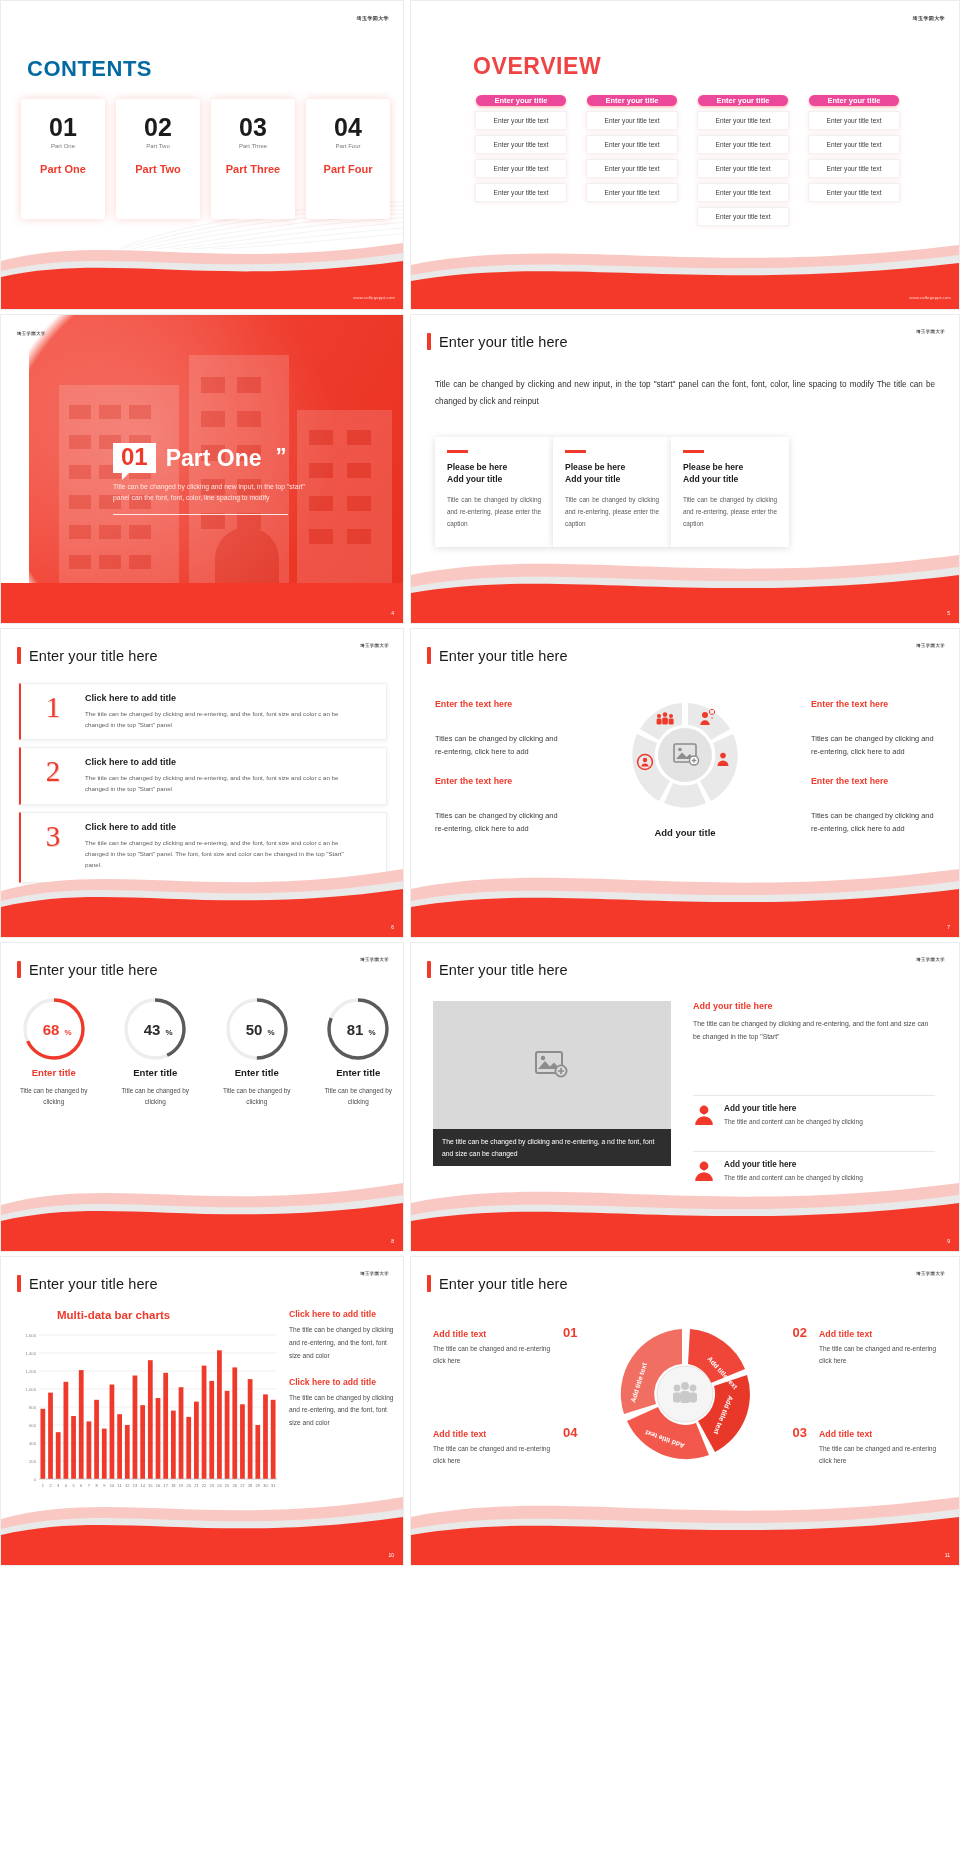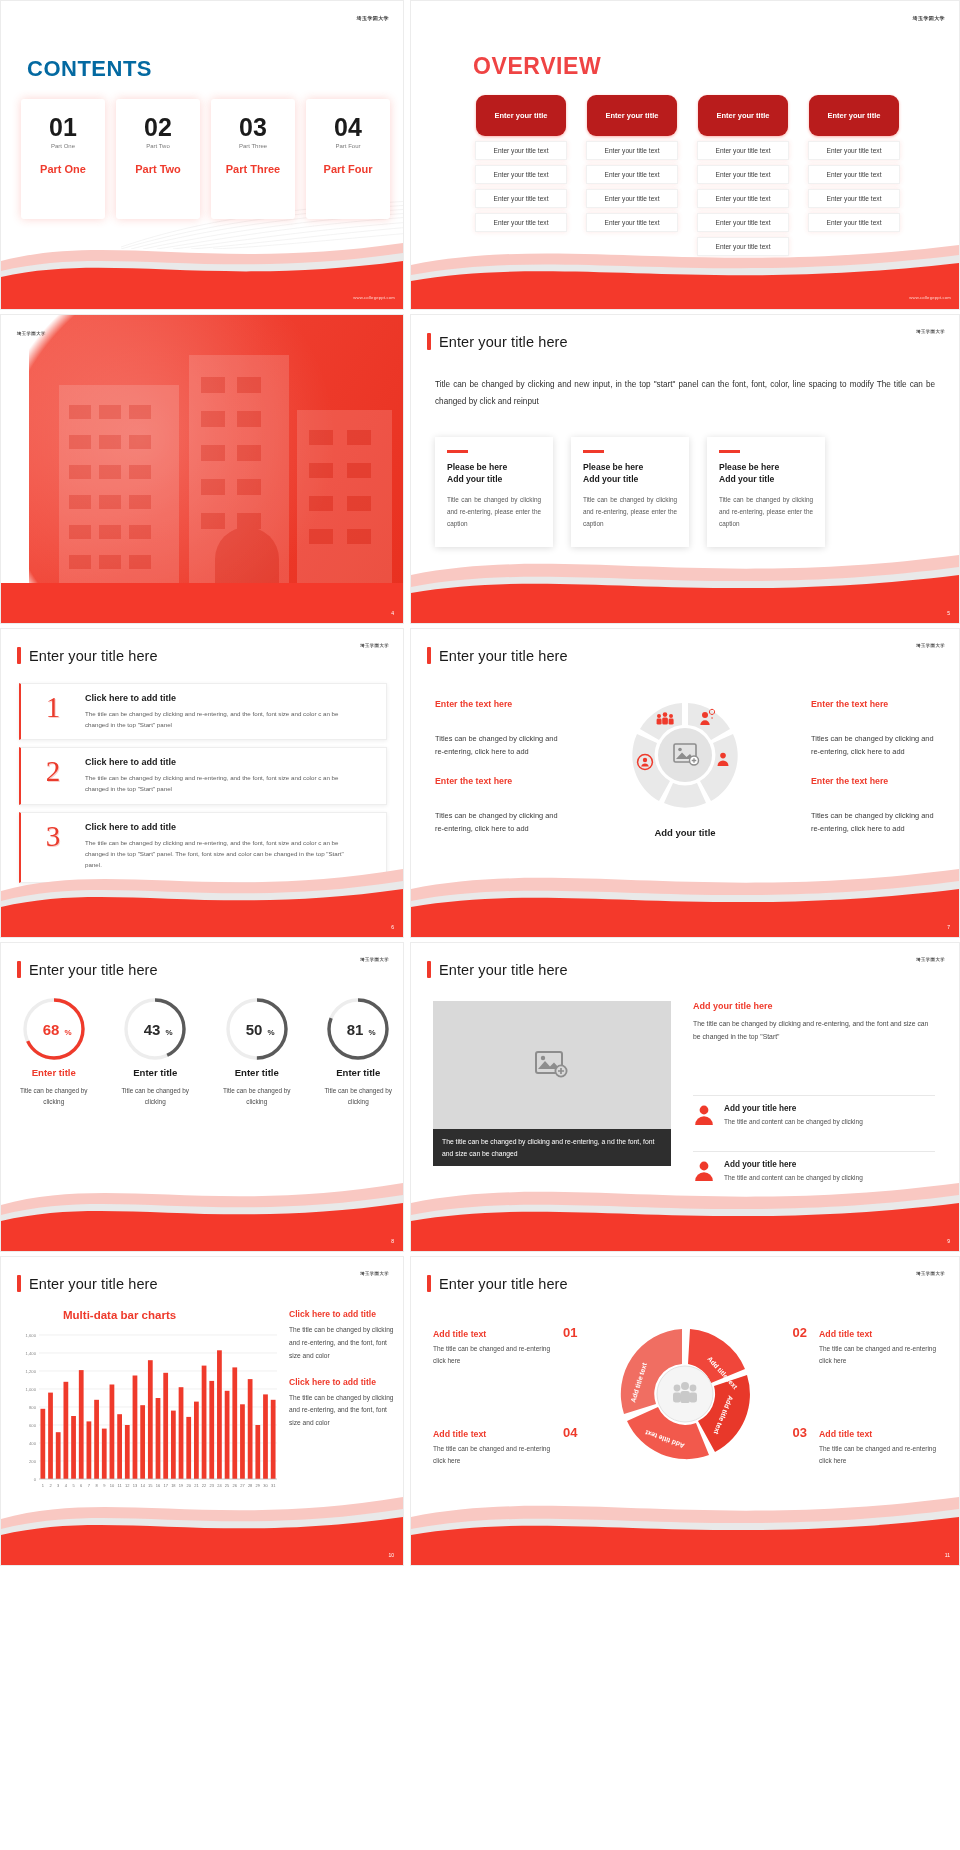--- a/index.html
+++ b/index.html
@@ -70,22 +70,22 @@
   .ccard .num { font-size:25px; font-weight:bold; color:#1b1b1b; line-height:1;}
   .ccard .sub { font-size:6px; color:#7a7a7a; margin-top:3px;}
   .ccard .lbl { font-size:11px; font-weight:bold; color:#ef3b2d; margin-top:14px;}
   .stripes { position:absolute; left:120px; bottom:60px; width:290px; height:60px; opacity:.5;}
 
   
   .ov-h { position:absolute; left:62px; top:52px; font-size:23px; font-weight:bold; color:#ef4444; letter-spacing:.6px;}
   .ov-cols { position:absolute; left:64px; top:94px; display:flex; gap:19px;}
   .ov-col { display:flex; flex-direction:column; align-items:center; width:92px;}
   .ov-pill {
-    background:#b91c1c; color:#fff; font-size:7.5px; font-weight:bold;
-    border-radius:9px; padding:16px 0; width:90px; text-align:center;
+    background:#ec4899; color:#fff; font-size:7.5px; font-weight:bold;
+    border-radius:9px; padding:1px 0; width:90px; text-align:center;
     box-shadow:0 1px 3px rgba(244,57,43,.4);
   }
   .ov-item {
     margin-top:5px; width:92px; text-align:center;
     background:#fff; border:1px solid #f1f1f1;
     font-size:6.6px; color:#3b3b3b; padding:5px 0;
     box-shadow:0 0 5px rgba(240,57,43,.12);
   }
 
   
@@ -114,21 +114,21 @@
   .ptitle{ font-size:23px; font-weight:bold; margin-left:10px; vertical-align:middle;}
   .quote{ font-size:22px; font-weight:bold; margin-left:14px; vertical-align:top; color:#fff;}
   .cover-body{ margin-top:8px; font-size:6.8px; line-height:1.65; color:#ffe6e2; max-width:196px;}
   .cover-rule{ margin-top:11px; width:175px; height:1px; background:rgba(255,255,255,.85);}
 
   
   .lead {
     position:absolute; left:24px; top:62px; width:500px;
     font-size:8.2px; line-height:2.05; color:#2e2e2e; text-align:justify;
   }
-  .card3-row{ position:absolute; left:24px; top:122px; display:flex; gap:18px;}
+  .card3-row{ position:absolute; left:24px; top:122px; display:flex; }
   .card3{
     width:118px; height:110px; background:#fff;
     box-shadow:0 1px 7px rgba(0,0,0,.14);
     padding:13px 12px 0 12px;
   }
   .card3 .tick{ width:21px; height:2.5px; background:#f03a2b; margin-bottom:8px;}
   .card3 .h{ font-size:8.6px; font-weight:bold; color:#1a1a1a; line-height:1.45;}
   .card3 .p{ font-size:6.4px; color:#5a5a5a; line-height:1.85; margin-top:9px; text-align:justify;}
 
   
@@ -177,21 +177,21 @@
   }
   .r8-top{ position:absolute; left:282px; top:58px; width:242px;}
   .r8-top .h{ font-size:9px; font-weight:bold; color:#ef3a2b; margin-bottom:6px;}
   .r8-top .p{ font-size:6.8px; color:#4a4a4a; line-height:1.95;}
   .r8-item{ position:absolute; left:282px; width:242px; display:flex; gap:9px; align-items:flex-start;
             border-top:1px solid #e8e8e8; padding-top:8px;}
   .r8-item .h{ font-size:8.2px; font-weight:bold; color:#1b1b1b;}
   .r8-item .p{ font-size:6.5px; color:#4e4e4e; line-height:1.8; margin-top:3px;}
 
   
-  .chart-title{ position:absolute; left:62px; top:52px; font-size:11.5px; font-weight:bold; color:#ee3a2b;}
+  .chart-title{ position:absolute; left:56px; top:52px; font-size:11.5px; font-weight:bold; color:#ee3a2b;}
   .chartbox{ position:absolute; left:12px; top:72px; width:268px; height:168px;}
   .c9-right{ position:absolute; left:288px; top:52px; width:110px;}
   .c9-right .h{ font-size:8.6px; font-weight:bold; color:#ef3a2b;}
   .c9-right .p{ font-size:6.6px; color:#4a4a4a; line-height:1.95; margin-top:5px;}
   .c9-right .blk{ margin-bottom:14px;}
 
   
   .cy-item{ position:absolute; width:118px;}
   .cy-item .h{ font-size:8.8px; font-weight:bold; color:#ef3a2b;}
   .cy-item .p{ font-size:6.5px; color:#4a4a4a; line-height:1.85; margin-top:4px;}
@@ -352,20 +352,25 @@
                 <rect x="318" y="181" width="24" height="15"></rect>
               <rect x="280" y="214" width="24" height="15"></rect>
                 <rect x="318" y="214" width="24" height="15"></rect>
             </g>
             <path d="M186 244 a32 32 0 0 1 64 0 v66 h-64 z"></path>
           </g>
         </svg>
       </div>
     </div>
 
+    <div class="cover-txt">
+      <span class="qnum">01</span><span class="ptitle">Part One</span><span class="quote">”</span>
+      <div class="cover-body">Title can be changed by clicking and new input, in the top "start" panel can the font, font, color, line spacing to modify</div>
+      <div class="cover-rule"></div>
+    </div>
 
     <div class="wave" style="height:40px;">
       <svg viewBox="0 0 404 40" preserveAspectRatio="none">
           <rect width="404" height="40" fill="#f4392b"></rect>
         </svg>
     </div>
     <div class="pgnum">4</div>
   </div>
 
   <div class="slide">

